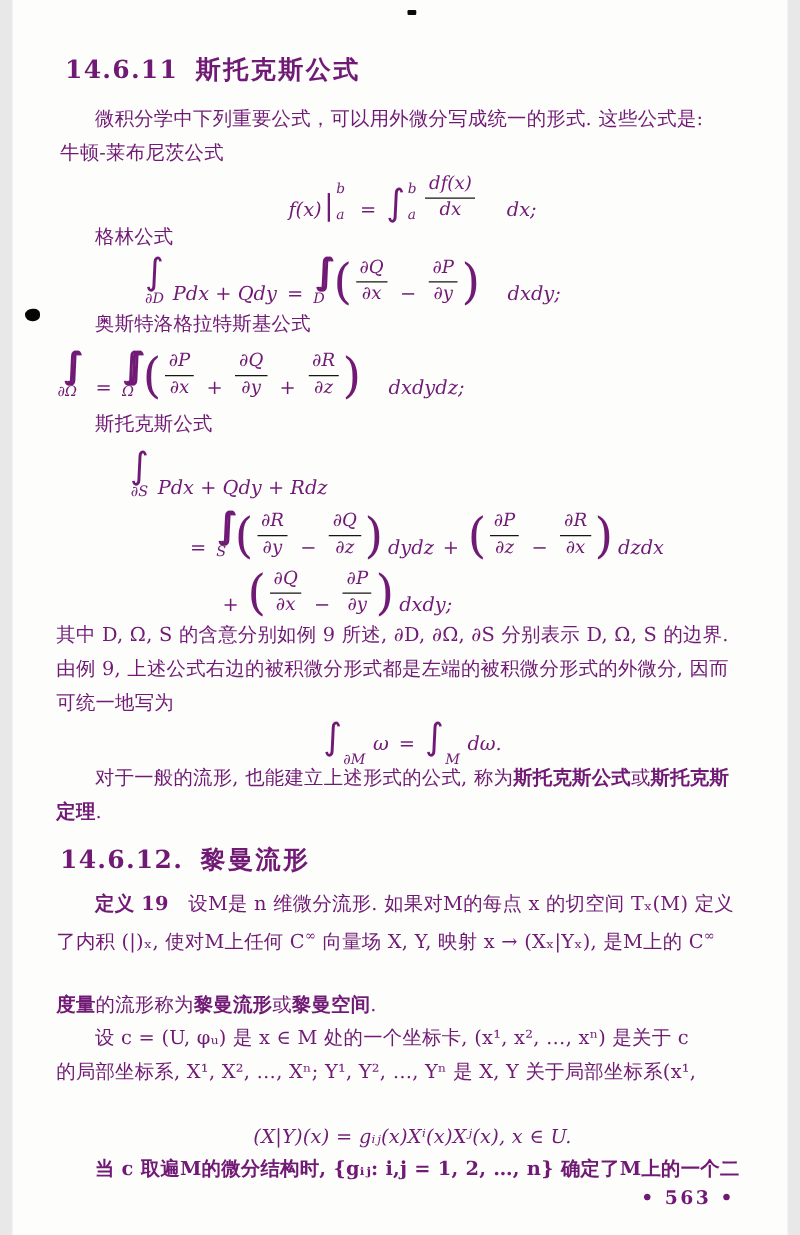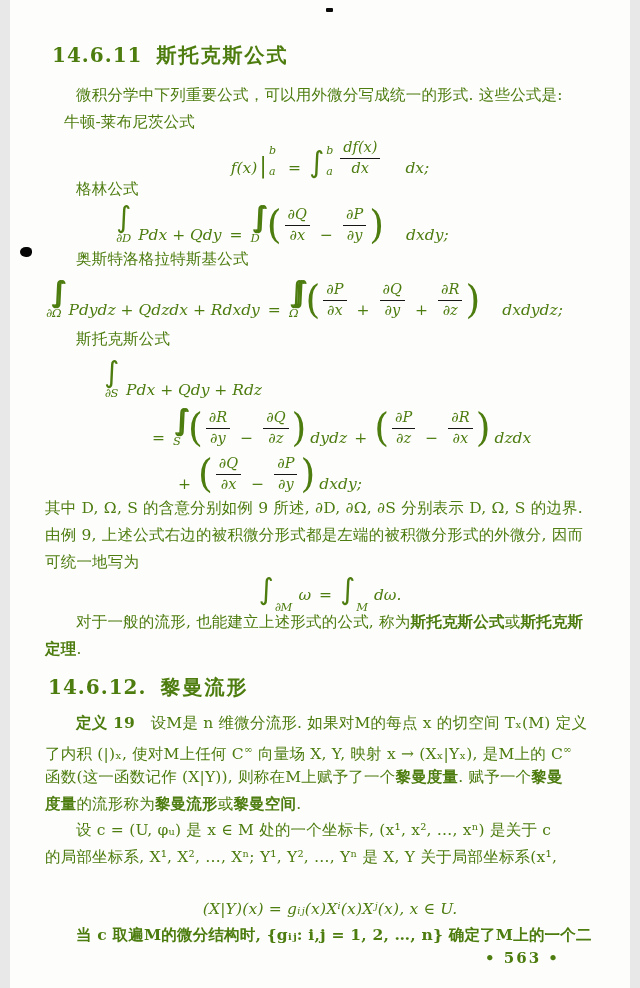--- a/index.html
+++ b/index.html
@@ -1,18 +1,18 @@
 <!DOCTYPE html>
 <html><head>
 <meta charset="utf-8">
 <style>
   html,body{margin:0;padding:0;background:#e8e8e8;}
   .page{
     position:relative;width:620px;height:988px;background:#fdfdfb;
-    font-family:"DejaVu Serif","DejaVu Sans",serif;color:#4d7c0f;
+    font-family:"DejaVu Serif","DejaVu Sans",serif;color:#701a75;
     overflow:hidden;margin:0 auto;
   }
   .line{position:absolute;font-size:15.5px;line-height:21px;letter-spacing:0.2px;white-space:nowrap;}
   .h{position:absolute;font-size:20px;font-weight:bold;letter-spacing:1px;white-space:nowrap;}
   .h .ht{margin-left:14px;letter-spacing:2px;}
   .b{font-weight:bold;}
   .mi{font-style:italic;}
   .mrow{position:absolute;display:flex;align-items:flex-end;font-size:15.5px;white-space:nowrap;}
   .mrow>span{flex:0 0 auto;}
   .eq{margin:0 8px;}
@@ -40,21 +40,21 @@
 <div class="page">
 
   <div class="dot-top"></div>
   <div class="blob-left"></div>
 
   <div class="h" style="top:42px;left:42px;">
     <span>14.6.11</span><span class="ht">斯托克斯公式</span>
   </div>
 
   <div class="line" style="top:85px;left:66px;">微积分学中下列重要公式，可以用外微分写成统一的形式. 这些公式是:</div>
-  <div class="line" style="top:112px;left:54px;">牛顿-莱布尼茨公式</div>
+  <div class="line" style="top:112px;left:38px;">牛顿-莱布尼茨公式</div>
 
   <div class="mrow" style="top:131px;left:0;width:640px;height:46px;justify-content:center;">
     <span class="mi">f(x)</span>
     <span class="tallbar">|</span>
     <span class="lims">
       <span>b</span>
       <span>a</span>
     </span>
     <span class="eq">=</span>
     <span class="bigop">∫</span>
@@ -94,21 +94,20 @@
     <span class="bp">)</span>
     <span class="mi tail">dxdy;</span>
   </div>
 
   <div class="line" style="top:249px;left:66px;">奥斯特洛格拉特斯基公式</div>
   <div class="mrow" style="top:267px;left:36px;height:52px;">
     <span class="opcol">
       <span class="bigop multi">∫∫</span>
       <span class="oplbl">∂Ω</span>
     </span>
-    <span class="mi">Pdydz + Qdzdx + Rdxdy</span>
     <span class="eq">=</span>
     <span class="opcol">
       <span class="bigop multi">∫∫∫</span>
       <span class="oplbl">Ω</span>
     </span>
     <span class="bp">(</span>
     <span class="frac">
       <span class="num mi">∂P</span>
       <span class="den mi">∂x</span>
     </span>
@@ -206,27 +205,24 @@
   <div class="h" style="top:674px;left:38px;">
     <span>14.6.12.</span><span class="ht">黎曼流形</span>
   </div>
 
   <div class="line" style="top:712px;left:66px;">
     <span class="b">定义 19</span><span>　设M是 n 维微分流形. 如果对M的每点 x 的切空间 Tₓ(M) 定义</span>
   </div>
   <div class="line" style="top:739px;left:35px;">
     <span>了内积 (|)ₓ, 使对M上任何 C</span><sup>∞</sup><span> 向量场 X, Y, 映射 x → (Xₓ|Yₓ), 是M上的 C</span><sup>∞</sup>
   </div>
-  <div class="line" style="top:766px;left:35px;">
-    <span>函数(这一函数记作 (X|Y)), 则称在M上赋予了一个</span><span class="b">黎曼度量</span><span>. 赋予一个</span><span class="b">黎曼</span>
-  </div>
   <div class="line" style="top:793px;left:35px;">
     <span class="b">度量</span><span>的流形称为</span><span class="b">黎曼流形</span><span>或</span><span class="b">黎曼空间</span><span>.</span>
   </div>
 
   <div class="line" style="top:820px;left:66px;">设 c = (U, φᵤ) 是 x ∈ M 处的一个坐标卡, (x¹, x², …, xⁿ) 是关于 c</div>
   <div class="line" style="top:847px;left:35px;">的局部坐标系, X¹, X², …, Xⁿ; Y¹, Y², …, Yⁿ 是 X, Y 关于局部坐标系(x¹,</div>
   <div class="line mi" style="top:899px;left:0;width:640px;text-align:center;">(X|Y)(x) = gᵢⱼ(x)Xⁱ(x)Xʲ(x),  x ∈ U.</div>
   <div class="line" style="top:924px;left:66px;font-weight:bold;">当 c 取遍M的微分结构时, {gᵢⱼ: i,j = 1, 2, …, n} 确定了M上的一个二</div>
 
-  <div class="pageno" style="top:949px;left:475px;">• 563 •</div>
+  <div class="pageno" style="top:949px;left:503px;">• 563 •</div>
 
 </div>
 
 </body></html>

